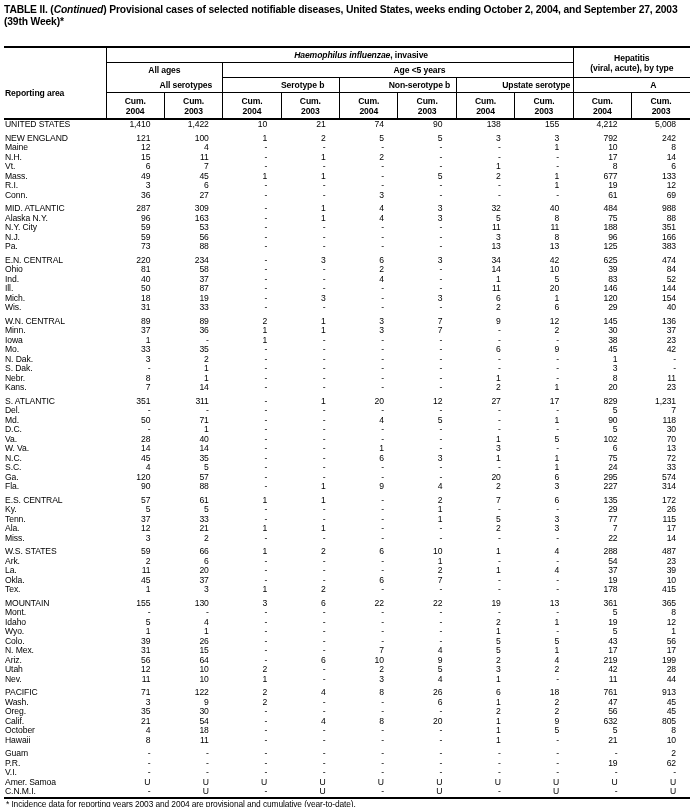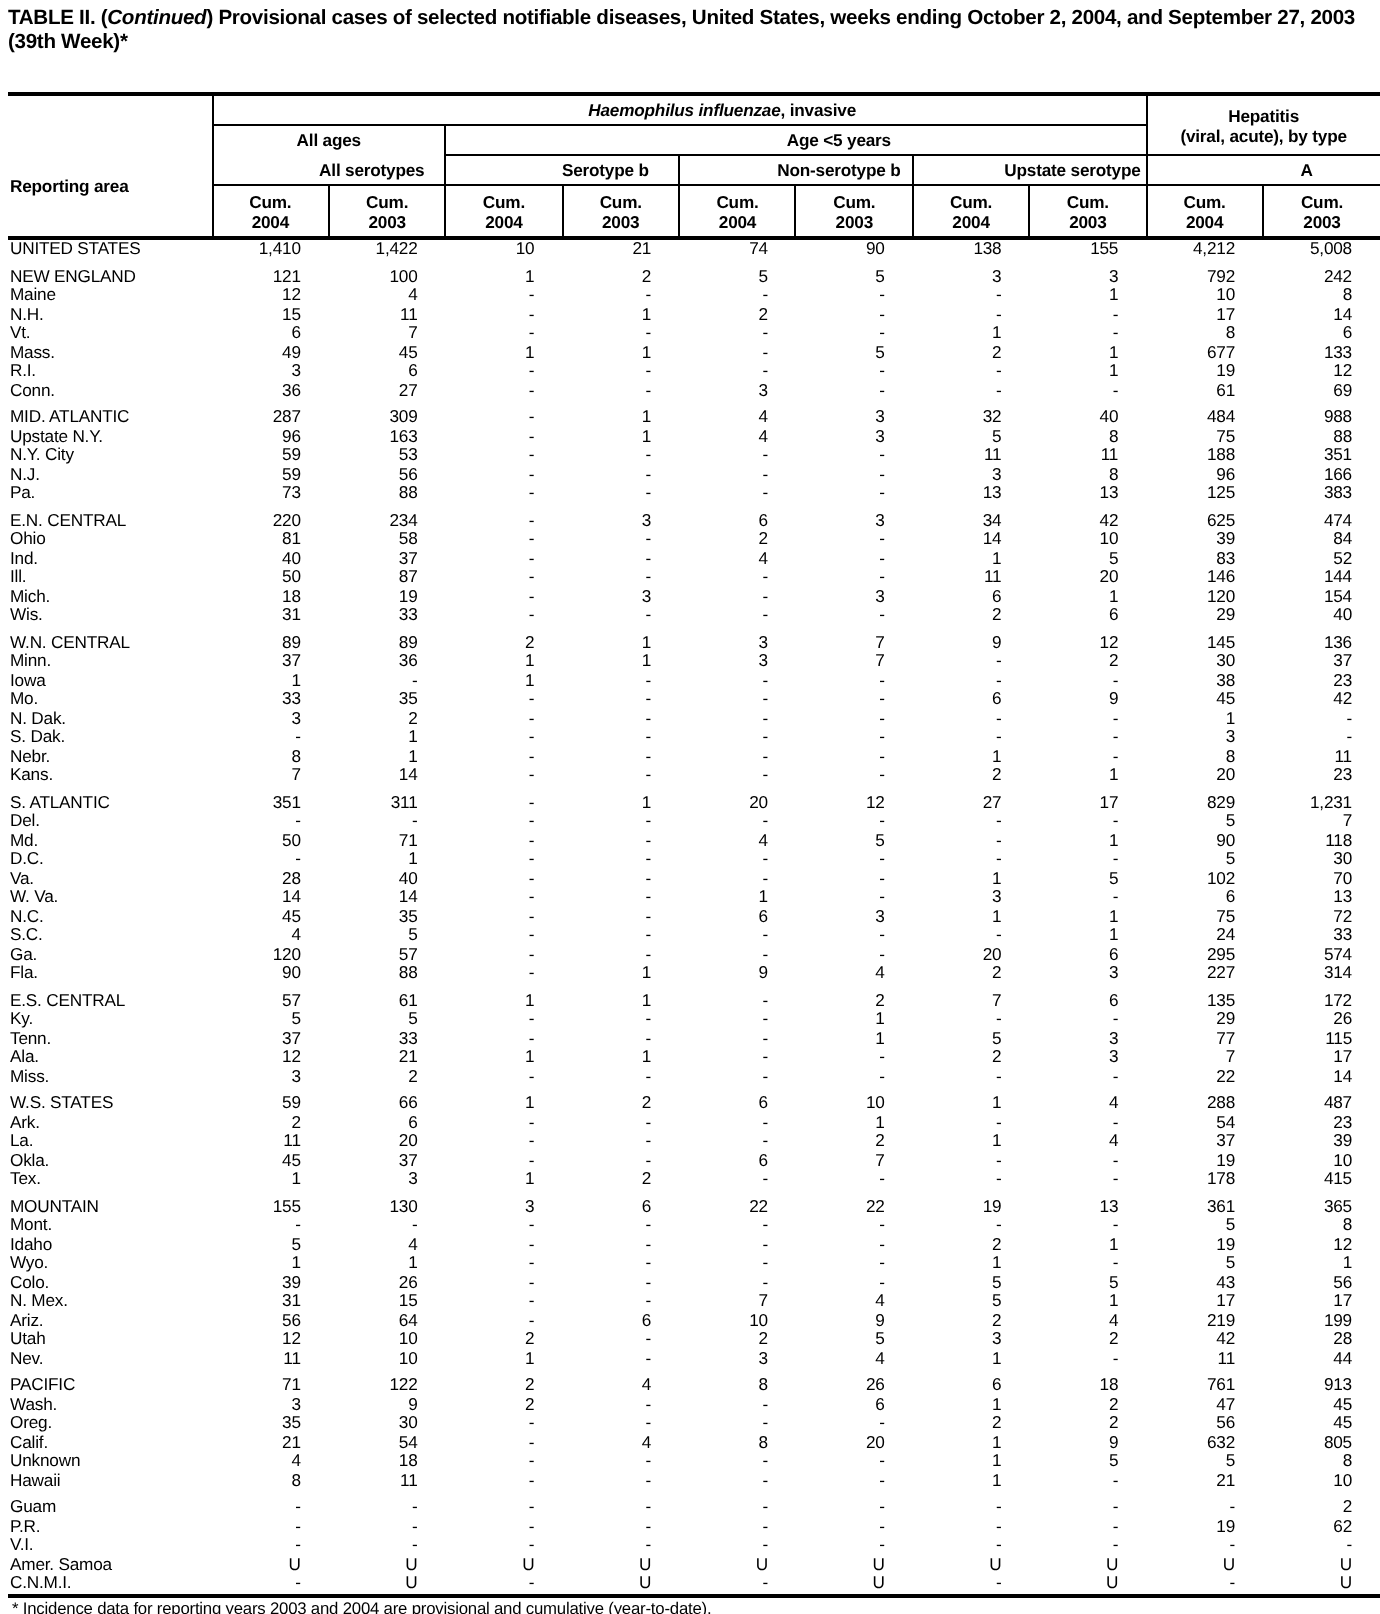--- a/index.html
+++ b/index.html
@@ -245,21 +245,21 @@
           <td class="num">-</td>
           <td class="num">1</td>
           <td class="num">4</td>
           <td class="num">3</td>
           <td class="num">32</td>
           <td class="num">40</td>
           <td class="num">484</td>
           <td class="num">988</td>
         </tr>
         <tr>
-          <td class="area">Upstate N.Y.</td>
+          <td class="area">Alaska N.Y.</td>
           <td class="num">96</td>
           <td class="num">163</td>
           <td class="num">-</td>
           <td class="num">1</td>
           <td class="num">4</td>
           <td class="num">3</td>
           <td class="num">5</td>
           <td class="num">8</td>
           <td class="num">75</td>
           <td class="num">88</td>
@@ -929,21 +929,21 @@
           <td class="num">-</td>
           <td class="num">4</td>
           <td class="num">8</td>
           <td class="num">20</td>
           <td class="num">1</td>
           <td class="num">9</td>
           <td class="num">632</td>
           <td class="num">805</td>
         </tr>
         <tr>
-          <td class="area">Unknown</td>
+          <td class="area">October</td>
           <td class="num">4</td>
           <td class="num">18</td>
           <td class="num">-</td>
           <td class="num">-</td>
           <td class="num">-</td>
           <td class="num">-</td>
           <td class="num">1</td>
           <td class="num">5</td>
           <td class="num">5</td>
           <td class="num">8</td>

